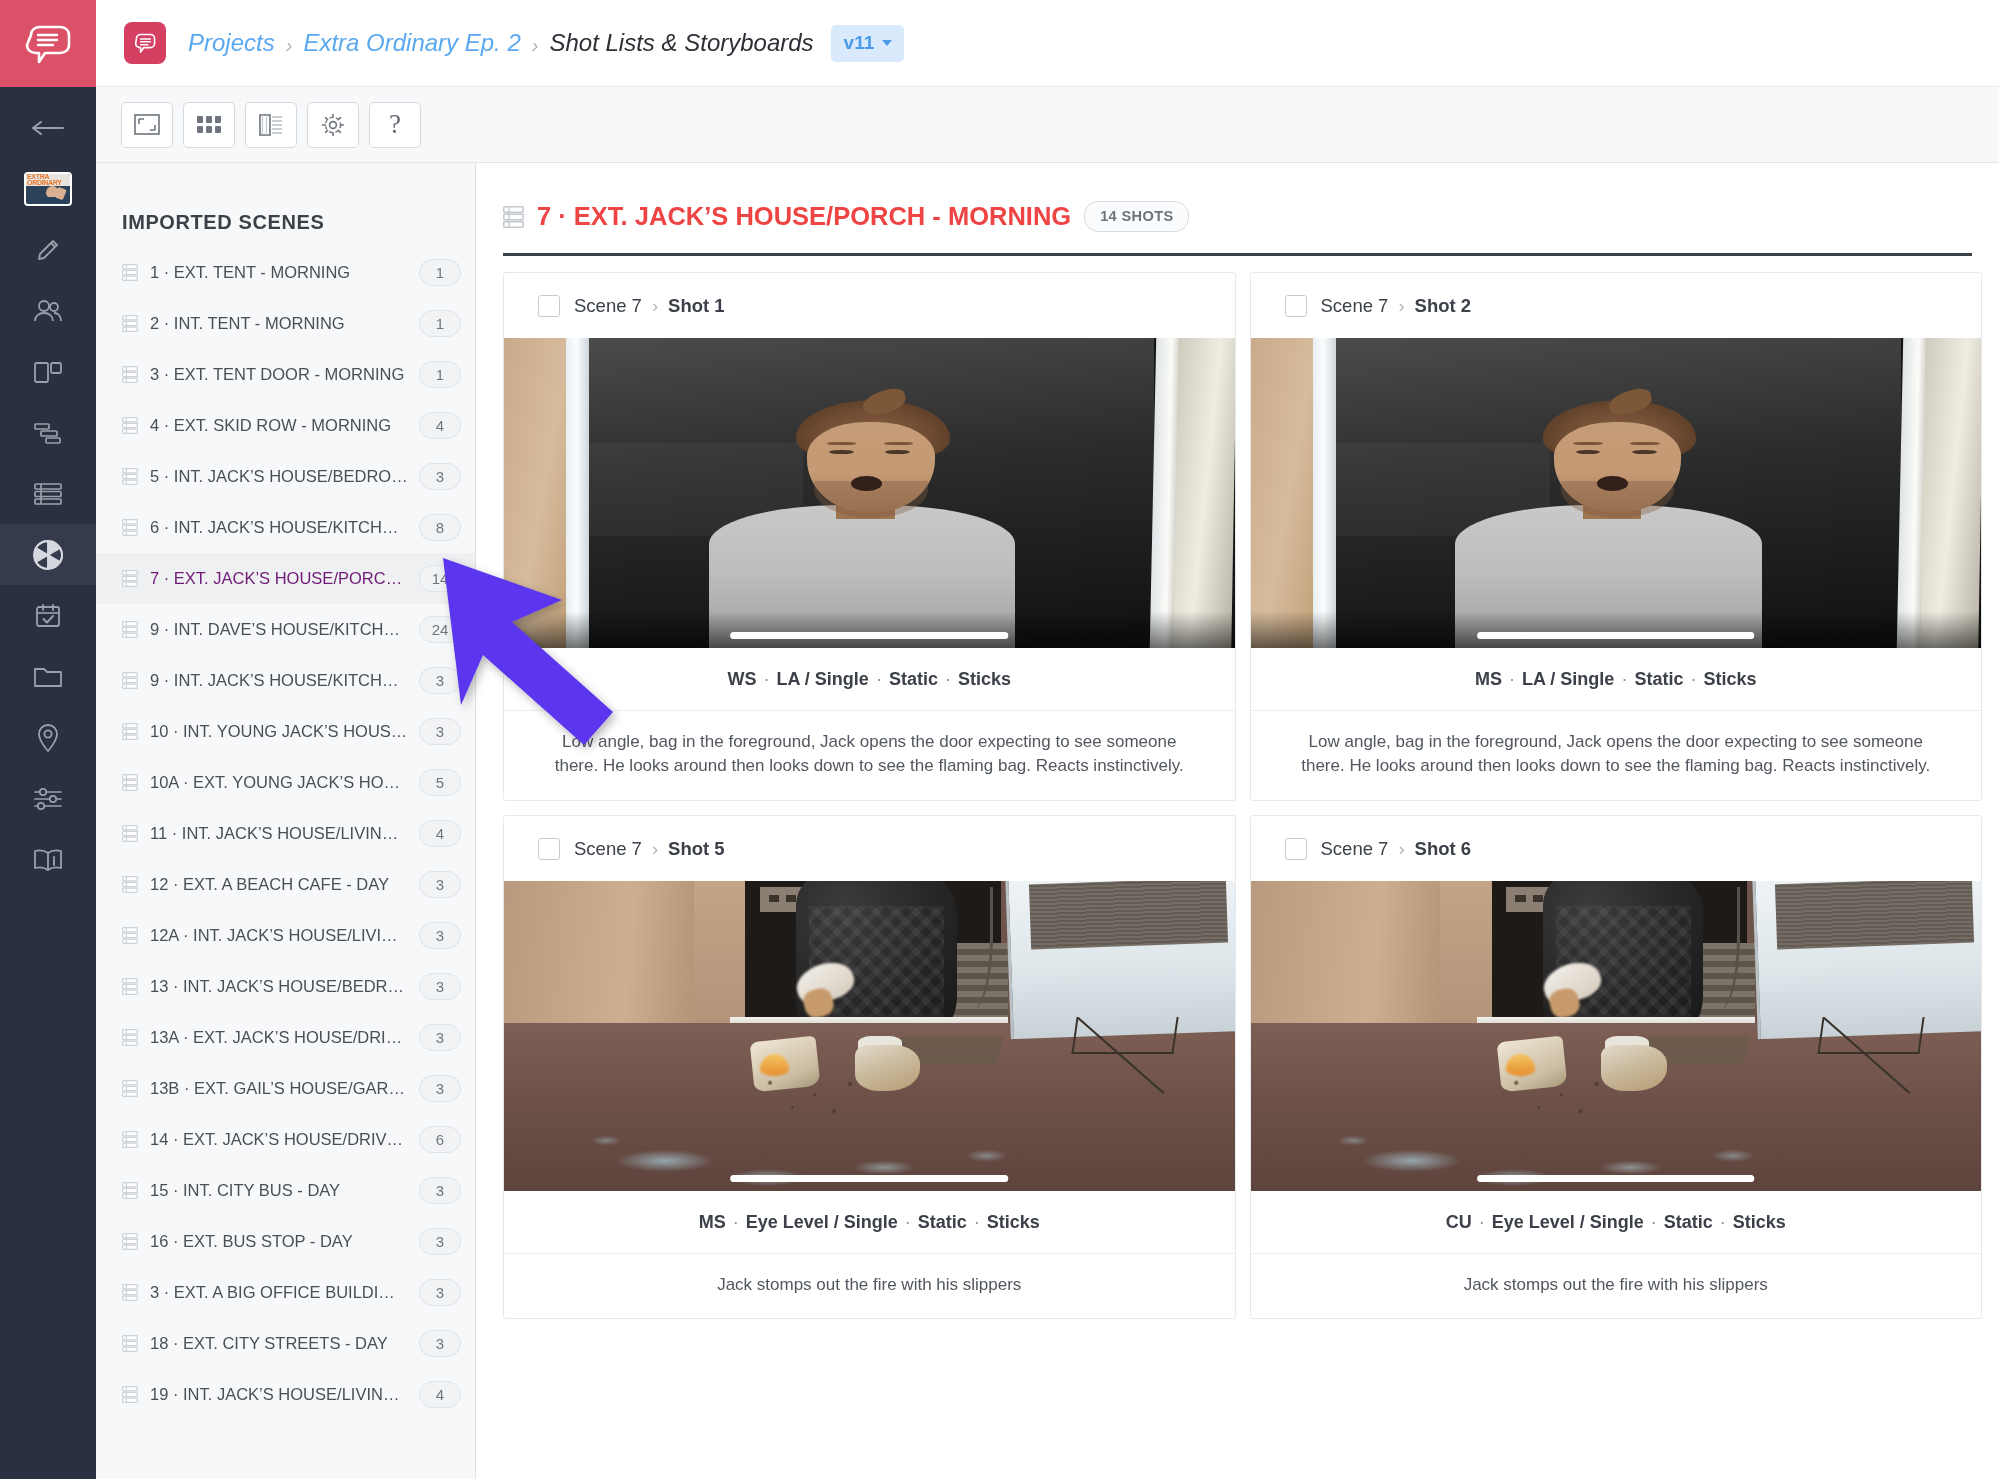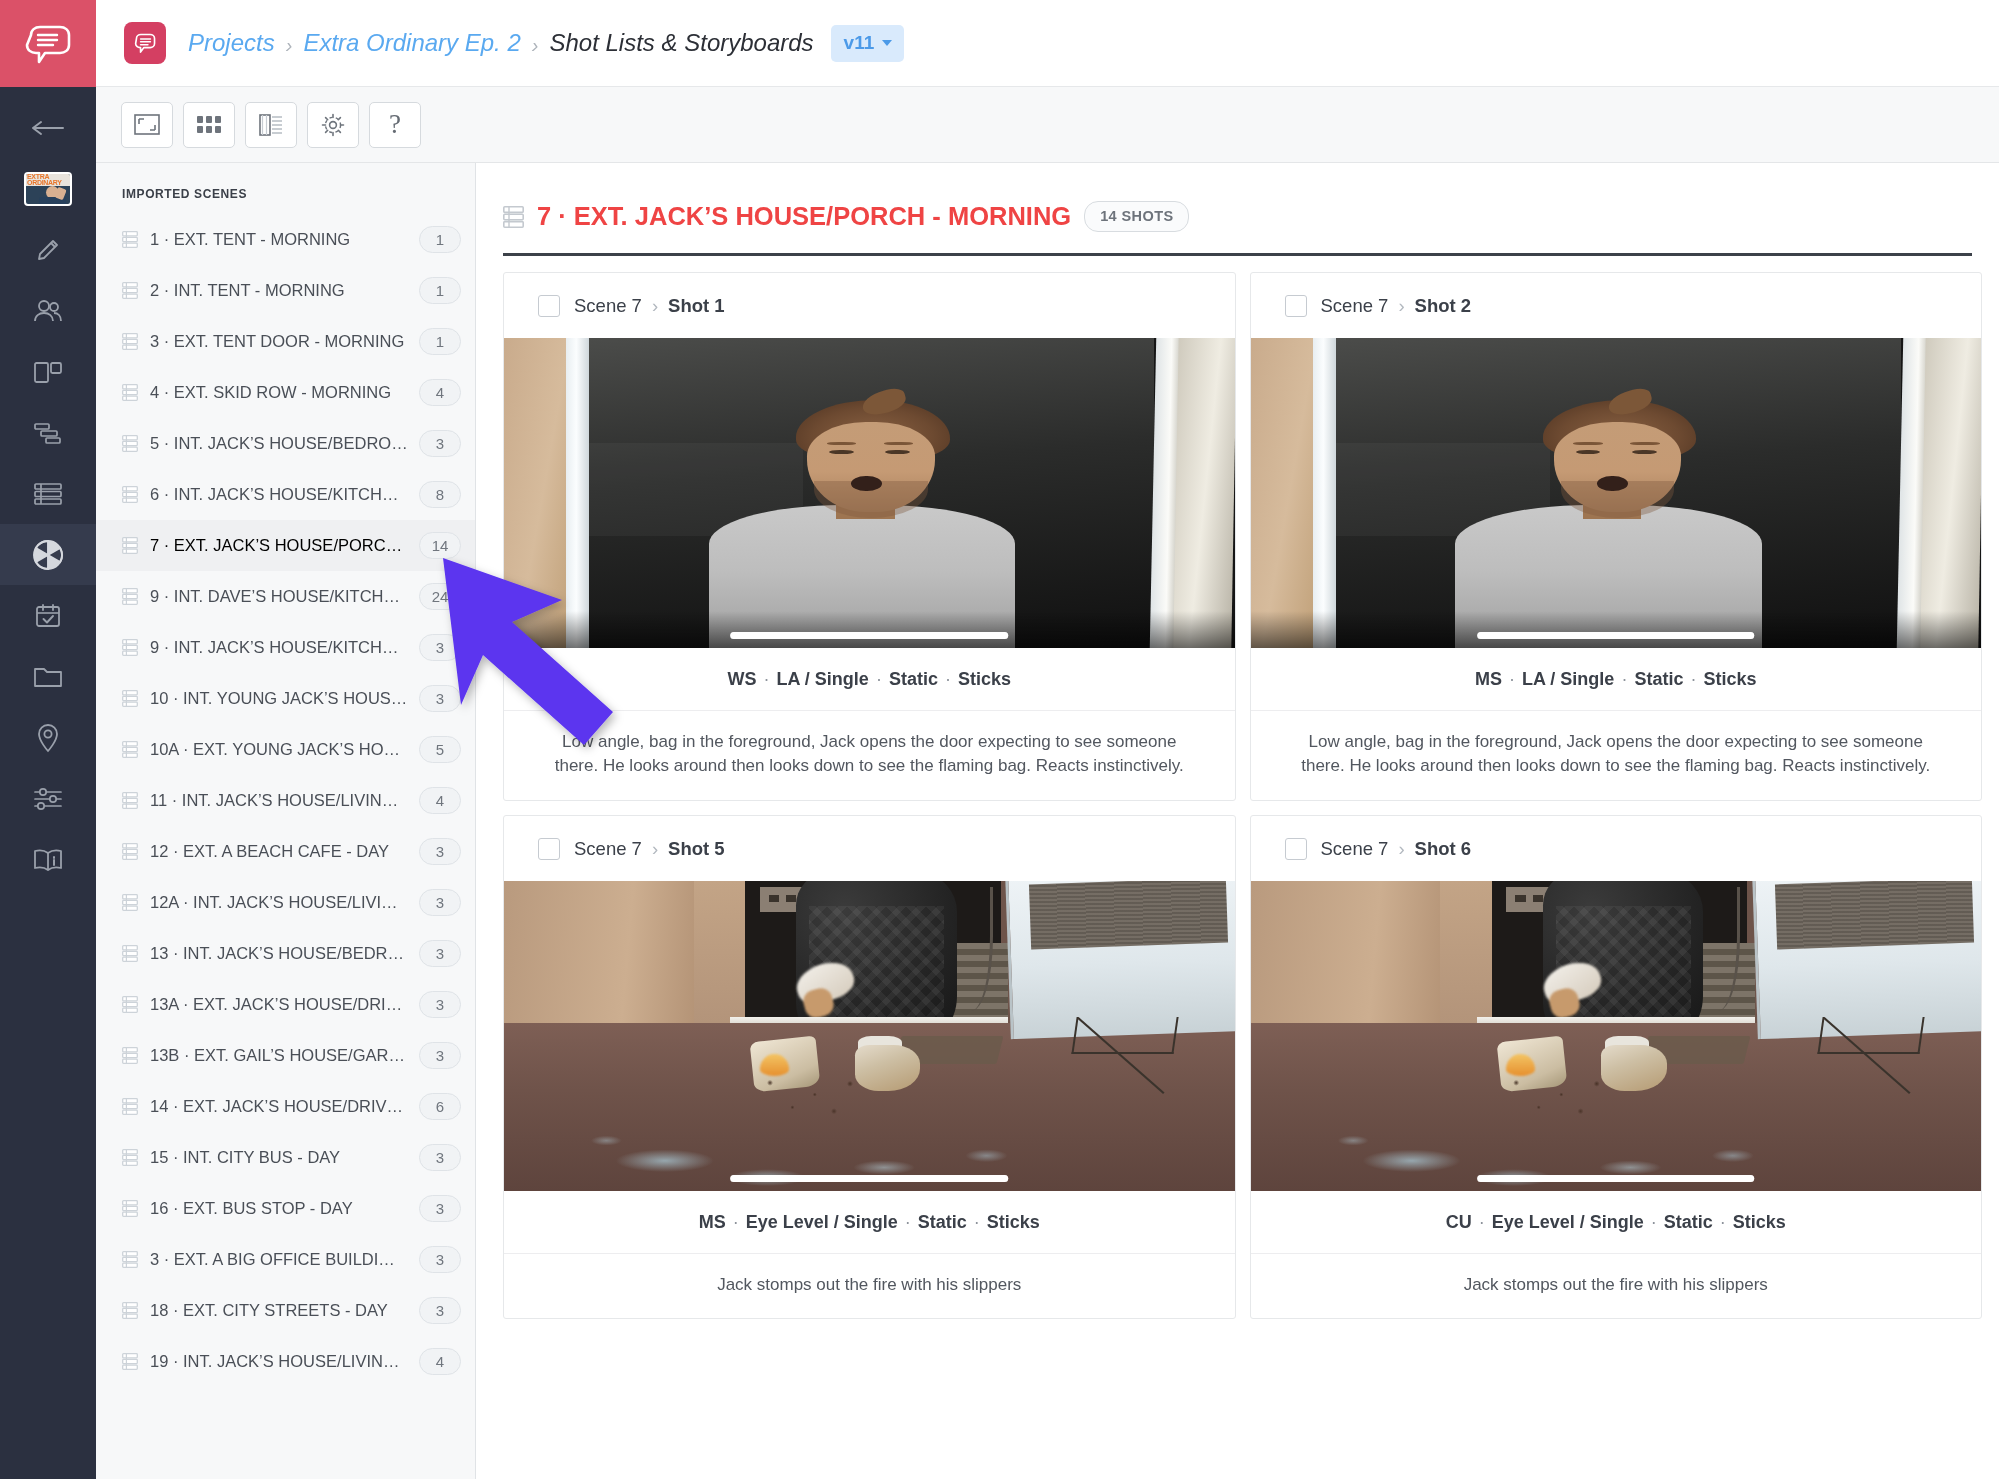--- a/index.html
+++ b/index.html
@@ -103,34 +103,34 @@
   
   .body-row { flex: 1; display: flex; min-height: 0; }
 
   
   .scenes {
     width: 380px; min-width: 380px; background: #f7f8f9;
     border-right: 1px solid #e0e3e6;
     overflow: hidden; padding-top: 24px;
   }
   .scenes-title {
-    font-size: 12px; font-weight: bold; color: #3b4049;
-    letter-spacing: 0.6px; padding: 0 0 13px 26px;
+    font-size: 20px; font-weight: bold; color: #3b4049;
+    letter-spacing: 0.6px; padding: 0 0 13px 26px; margin-top: 24px;
   }
   .scene-row {
     height: 51px; display: flex; align-items: center;
     padding: 0 14px 0 26px; cursor: pointer;
   }
   .scene-row.sel { background: #eff0f2; }
   .scene-ico { flex: none; margin-right: 12px; width: 16px; height: 17px; }
   .scene-name {
     flex: 1; font-size: 16.5px; color: #4a4f57;
     white-space: nowrap; overflow: hidden; text-overflow: ellipsis;
   }
-  .scene-row.sel .scene-name { color: #000000; }
+  .scene-row.sel .scene-name { color: #701a75; }
   .cnt-pill {
     flex: none; min-width: 42px; height: 27px;
     border: 1px solid #dfe3e7; border-radius: 14px; background: #f1f3f5;
     color: #70767e; font-size: 15px;
     display: flex; align-items: center; justify-content: center;
     margin-left: 10px; padding: 0 9px;
   }
 
   
   .panel { flex: 1; background: #fff; overflow: hidden; min-width: 0; padding: 0 0 0 0; }

